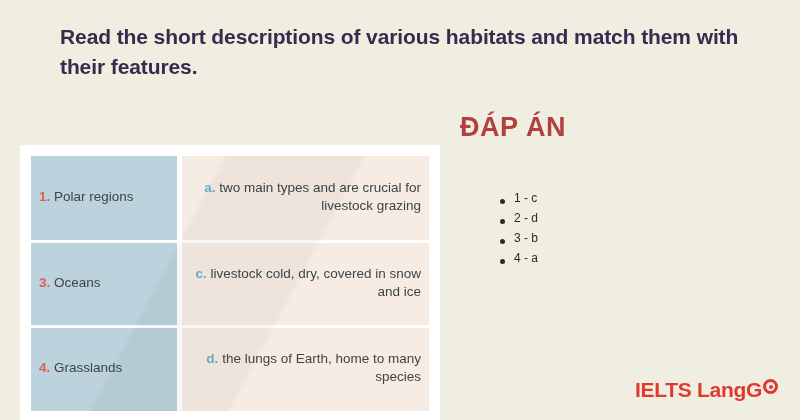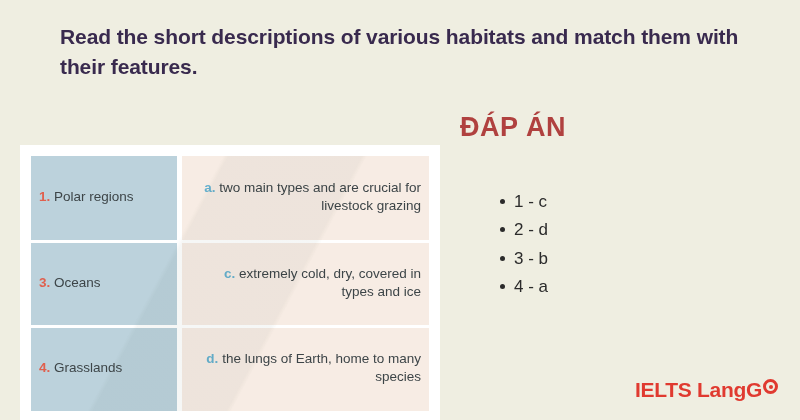--- a/index.html
+++ b/index.html
@@ -122,21 +122,21 @@
   }
   .answer-list {
     position: absolute;
     left: 492px;
     top: 188px;
     margin: 0;
     padding: 0 0 0 22px;
     list-style: none;
   }
   .answer-list li {
-    font-size: 17px;
+    font-size: 12px;
     line-height: 1.67;
     color: #2b2b2b;
     position: relative;
   }
   .answer-list li::before {
     content: "";
     position: absolute;
     left: -14px;
     top: 11px;
     width: 5px;
@@ -195,21 +195,21 @@
         </td>
         <td class="bg-right">
           <span class="cell-inner"><span class="marker marker-let">a.</span> <span class="feature-text">two main types and are crucial for livestock grazing</span></span>
         </td>
       </tr>
       <tr>
         <td class="col-left bg-left">
           <span class="cell-inner"><span class="marker marker-num">3.</span> <span class="feature-text">Oceans</span></span>
         </td>
         <td class="bg-right">
-          <span class="cell-inner"><span class="marker marker-let">c.</span> <span class="feature-text">extremely cold, dry, covered in types and ice</span></span>
+          <span class="cell-inner"><span class="marker marker-let">c.</span> <span class="feature-text">livestock cold, dry, covered in snow and ice</span></span>
         </td>
       </tr>
       <tr>
         <td class="col-left bg-left">
           <span class="cell-inner"><span class="marker marker-num">4.</span> <span class="feature-text">Grasslands</span></span>
         </td>
         <td class="bg-right">
           <span class="cell-inner"><span class="marker marker-let">d.</span> <span class="feature-text">the lungs of Earth, home to many species</span></span>
         </td>
       </tr>

